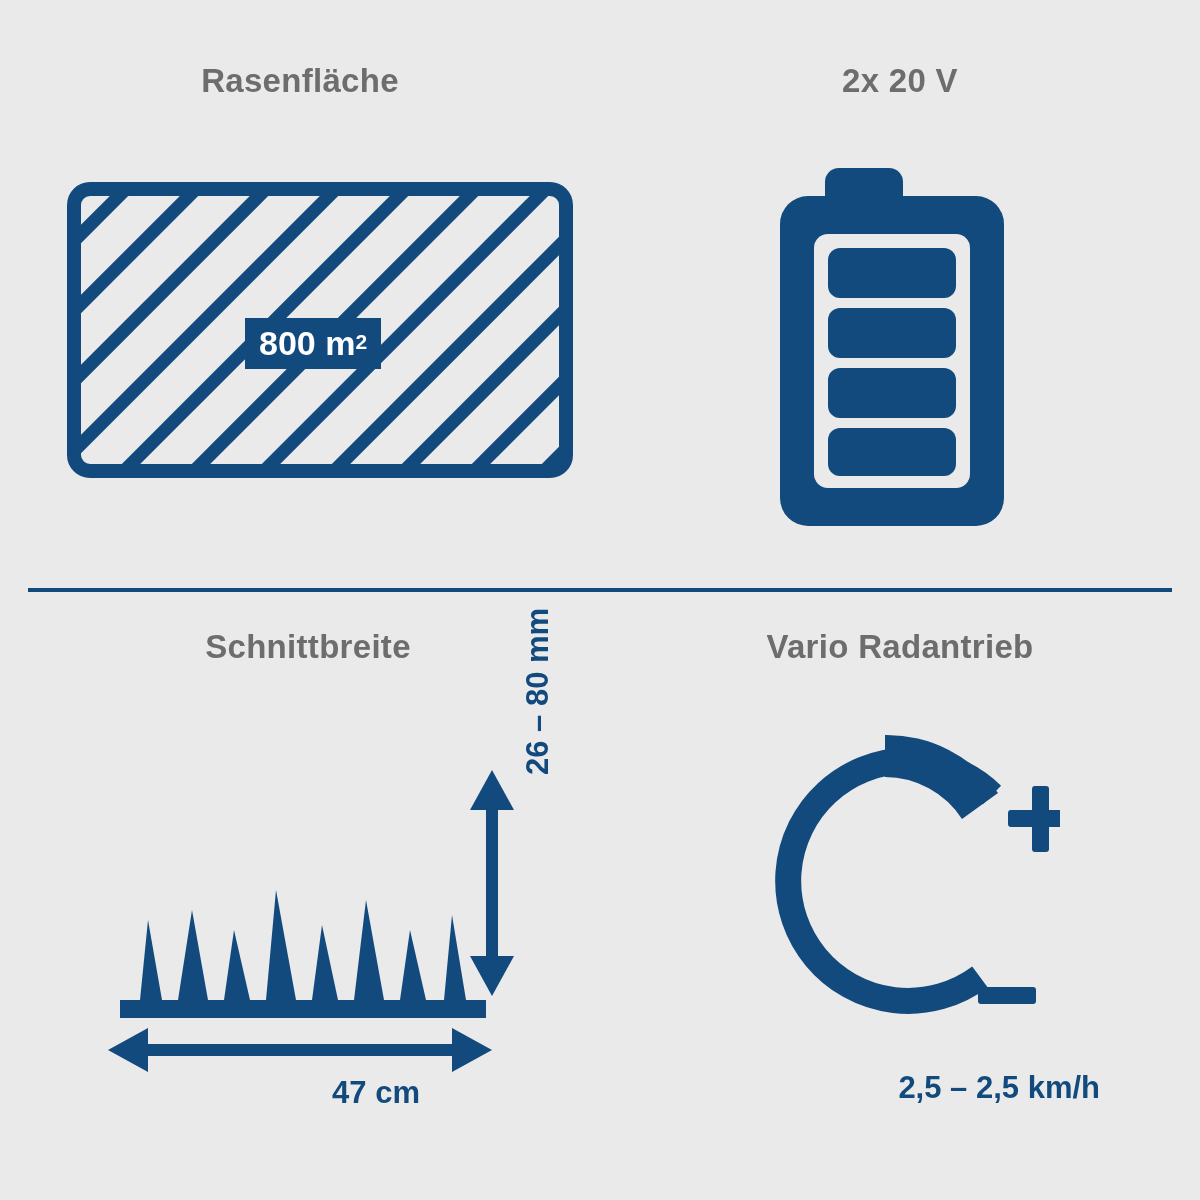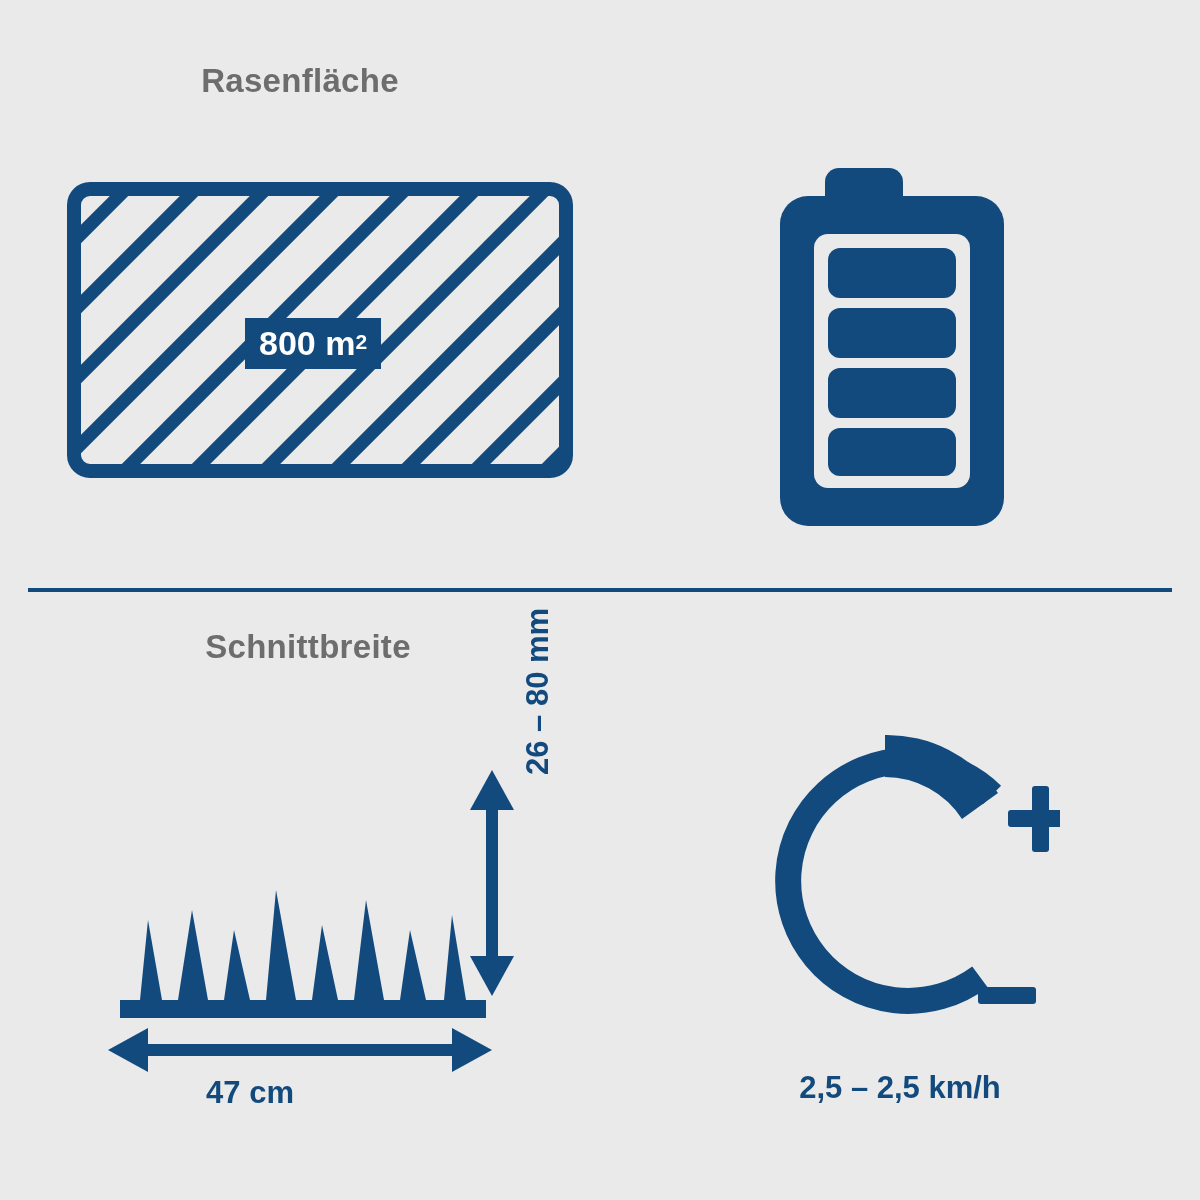--- a/index.html
+++ b/index.html
@@ -47,21 +47,21 @@
   .t-tl { position: absolute; left: 0; top: 62px; width: 600px; }
   .t-tr { position: absolute; left: 0; top: 62px; width: 600px; }
   .t-bl { position: absolute; left: 0; top: 38px; width: 600px; padding-left: 8px; }
   .t-br { position: absolute; left: 0; top: 38px; width: 600px; }
 
   .art {
     position: absolute;
   }
   .caption {
     position: absolute;
-    text-align: center;
+    text-align: right;
     font-size: 31px;
     font-weight: bold;
     color: #124a7e;
   }
   svg { display: block; }
 </style>
 </head>
 <body>
 
 <div class="board">
@@ -93,20 +93,21 @@
         </g>
         <rect x="14" y="14" width="492" height="282" rx="16" ry="16" fill="none" stroke="#124a7e" stroke-width="14"></rect>
       </svg>
     </div>
     <div class="art" style="left:245px; top:318px; background:#124a7e; padding:6px 14px;">
       <span style="font-size:34px; font-weight:bold; color:#ffffff;">800 m</span><sup style="font-size:21px; font-weight:bold; color:#ffffff;">2</sup>
     </div>
   </div>
 
   <div class="quadrant q-tr">
+    <div class="title t-tr">2x 20 V</div>
     <div class="art" style="left:180px; top:160px;">
       <svg width="240" height="375" viewBox="0 0 240 375">
         <rect x="45" y="8" width="78" height="46" rx="14" ry="14" fill="#124a7e"></rect>
         <rect x="0" y="36" width="224" height="330" rx="28" ry="28" fill="#124a7e"></rect>
         <rect x="34" y="74" width="156" height="254" rx="14" ry="14" fill="#eaeaea"></rect>
         <rect x="48" y="88" width="128" height="50" rx="12" ry="12" fill="#124a7e"></rect>
         <rect x="48" y="148" width="128" height="50" rx="12" ry="12" fill="#124a7e"></rect>
         <rect x="48" y="208" width="128" height="50" rx="12" ry="12" fill="#124a7e"></rect>
         <rect x="48" y="268" width="128" height="48" rx="12" ry="12" fill="#124a7e"></rect>
       </svg>
@@ -135,20 +136,21 @@
           <polygon points="392,236 370,196 414,196" stroke="none"></polygon>
         </g>
       </svg>
     </div>
     <div style="position:absolute; left:520px; top:185px; transform:rotate(-90deg); transform-origin:left top;
                 font-size:31px; font-weight:bold; color:#124a7e; white-space:nowrap;">26 – 80 mm</div>
     <div class="caption" style="left:80px; top:485px; width:340px;">47 cm</div>
   </div>
 
   <div class="quadrant q-br">
+    <div class="title t-br">Vario Radantrieb</div>
     <div class="art" style="left:130px; top:125px;">
       <svg width="330" height="330" viewBox="0 0 330 330">
 
         <path d="M250,262 A120,120 0 1 1 262,80" fill="none" stroke="#124a7e" stroke-width="26" stroke-linecap="butt"></path>
 
         <path d="M155,20 A135,135 0 0 1 268,78 L232,104 A92,92 0 0 0 155,62 Z" fill="#124a7e"></path>
 
         <rect x="248" y="272" width="58" height="17" rx="3" fill="#124a7e"></rect>
 
         <g fill="#124a7e">

